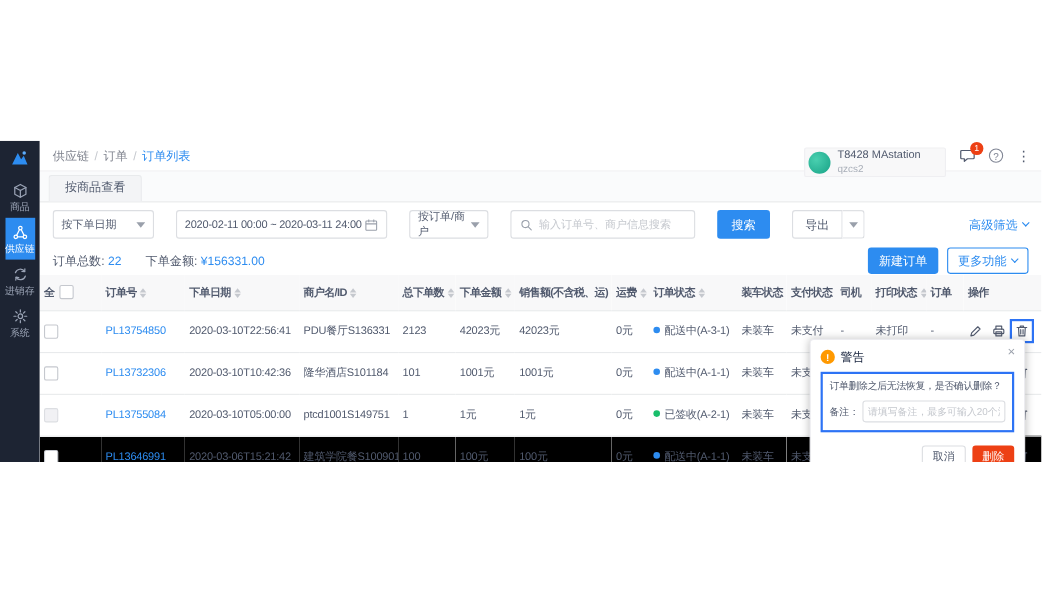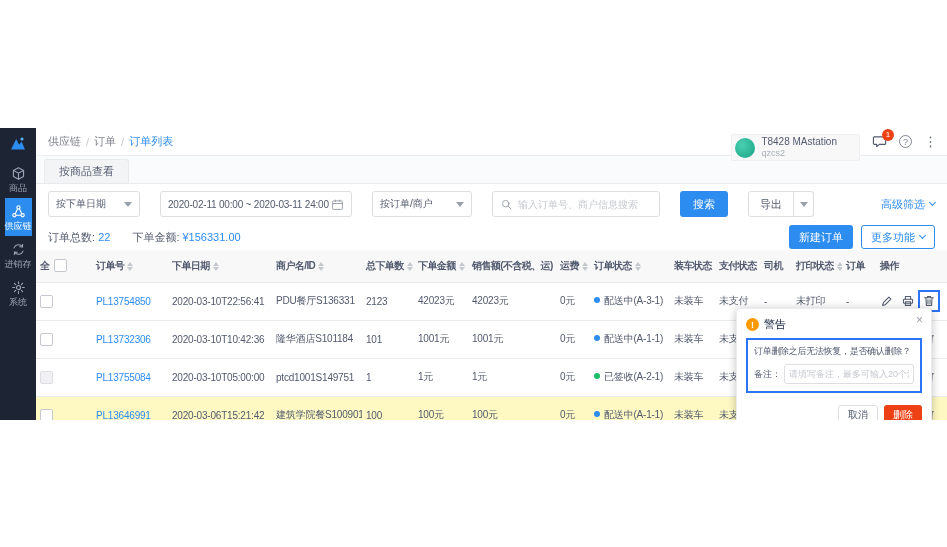--- a/index.html
+++ b/index.html
@@ -39,21 +39,21 @@
 
   
   .tabstrip { height:28px; display:flex; align-items:flex-end; padding-left:8px; border-bottom:1px solid #e8eaec; background:#fafbfc; }
   .tab { height:24px; line-height:23px; padding:0 14px; font-size:11px; color:#515a6e; background:#f3f4f6; border:1px solid #e8eaec; border-bottom:none; border-radius:3px 3px 0 0; margin-right:4px; cursor:pointer; white-space:nowrap; }
   .tab.active { background:#fff; color:#17233d; font-weight:bold; margin-bottom:-1px; height:25px; }
 
   
   .filterbar { height:40px; display:flex; align-items:center; gap:20px; padding:0 12px; }
   .select, .inputbox { height:26px; border:1px solid #dcdee2; border-radius:3px; background:#fff; display:flex; align-items:center; font-size:10px; color:#515a6e; padding:0 7px; cursor:pointer; }
   .select { justify-content:space-between; }
-  .sel-92 { width:92px; } .sel-88 { width:100px; }
+  .sel-92 { width:92px; } .sel-88 { width:72px; }
   .inputbox.date { width:192px; justify-content:space-between; letter-spacing:-0.2px; }
   .inputbox.search { width:168px; gap:5px; cursor:text; }
   .inputbox input { border:none; outline:none; flex:1; font-size:10px; color:#515a6e; font-family:inherit; background:transparent; min-width:0; }
   .inputbox input::placeholder { color:#c5c8ce; }
   .fld-ic svg { width:13px; height:13px; display:block; color:#9aa0ab; }
   .tri-down { width:0; height:0; border-left:4px solid transparent; border-right:4px solid transparent; border-top:5px solid #9aa0ab; display:inline-block; }
   .chev { display:inline-block; width:5px; height:5px; border-right:1.2px solid currentColor; border-bottom:1.2px solid currentColor; transform:rotate(45deg); margin-left:5px; margin-top:-3px; }
   .btn-primary { height:26px; background:#2d8cf0; color:#fff; border:none; border-radius:3px; font-size:11px; padding:0 13px; cursor:pointer; font-family:inherit; }
   .export-group { display:flex; }
   .export-main { height:26px; background:#fff; border:1px solid #dcdee2; border-radius:3px 0 0 3px; font-size:11px; color:#515a6e; padding:0 11px; cursor:pointer; font-family:inherit; }
@@ -64,21 +64,21 @@
   .summary { height:26px; display:flex; align-items:center; gap:22px; padding:0 12px; font-size:11px; color:#515a6e; }
   .sum-val { color:#2d8cf0; }
   .sum-actions { margin-left:auto; display:flex; gap:8px; }
   .btn-primary.sm { height:24px; font-size:11px; padding:0 10px; }
   .btn-outline { height:24px; background:#fff; border:1px solid #2d8cf0; color:#2d8cf0; border-radius:3px; font-size:11px; padding:0 9px; cursor:pointer; display:flex; align-items:center; font-family:inherit; }
 
   
   table { width:100%; border-collapse:collapse; table-layout:fixed; }
   thead th { background:#f8f8f9; height:32px; font-size:10px; font-weight:bold; color:#515a6e; text-align:left; padding:0 4px; border-bottom:1px solid #e8eaec; white-space:nowrap; overflow:hidden; letter-spacing:-0.6px; }
   tbody td { height:38px; font-size:10px; color:#515a6e; padding:0 4px; border-bottom:1px solid #e8eaec; white-space:nowrap; overflow:hidden; letter-spacing:-0.2px; background:#fff; }
-  tr.hover td { background:#fef9c3; }
+  tr.hover td { background:#000000; }
   .th-flex { display:flex; align-items:center; gap:5px; }
   .sort { display:inline-flex; flex-direction:column; gap:1px; margin-left:3px; vertical-align:middle; cursor:pointer; }
   .s-up { width:0; height:0; border-left:3px solid transparent; border-right:3px solid transparent; border-bottom:4px solid #c5c8ce; }
   .s-down { width:0; height:0; border-left:3px solid transparent; border-right:3px solid transparent; border-top:4px solid #c5c8ce; }
   .cb { display:inline-block; width:13px; height:13px; border:1px solid #c5c8ce; border-radius:2px; background:#fff; vertical-align:middle; cursor:pointer; }
   .cb.disabled { background:#f1f1f4; border-color:#dcdee2; cursor:not-allowed; }
   .order-link { color:#2d8cf0; cursor:pointer; }
   .dot { display:inline-block; width:6px; height:6px; border-radius:50%; margin-right:4px; vertical-align:1px; }
   td.ops { overflow:visible; }
   .op { display:inline-flex; width:14px; height:14px; margin-right:7px; color:#515a6e; cursor:pointer; vertical-align:middle; }

